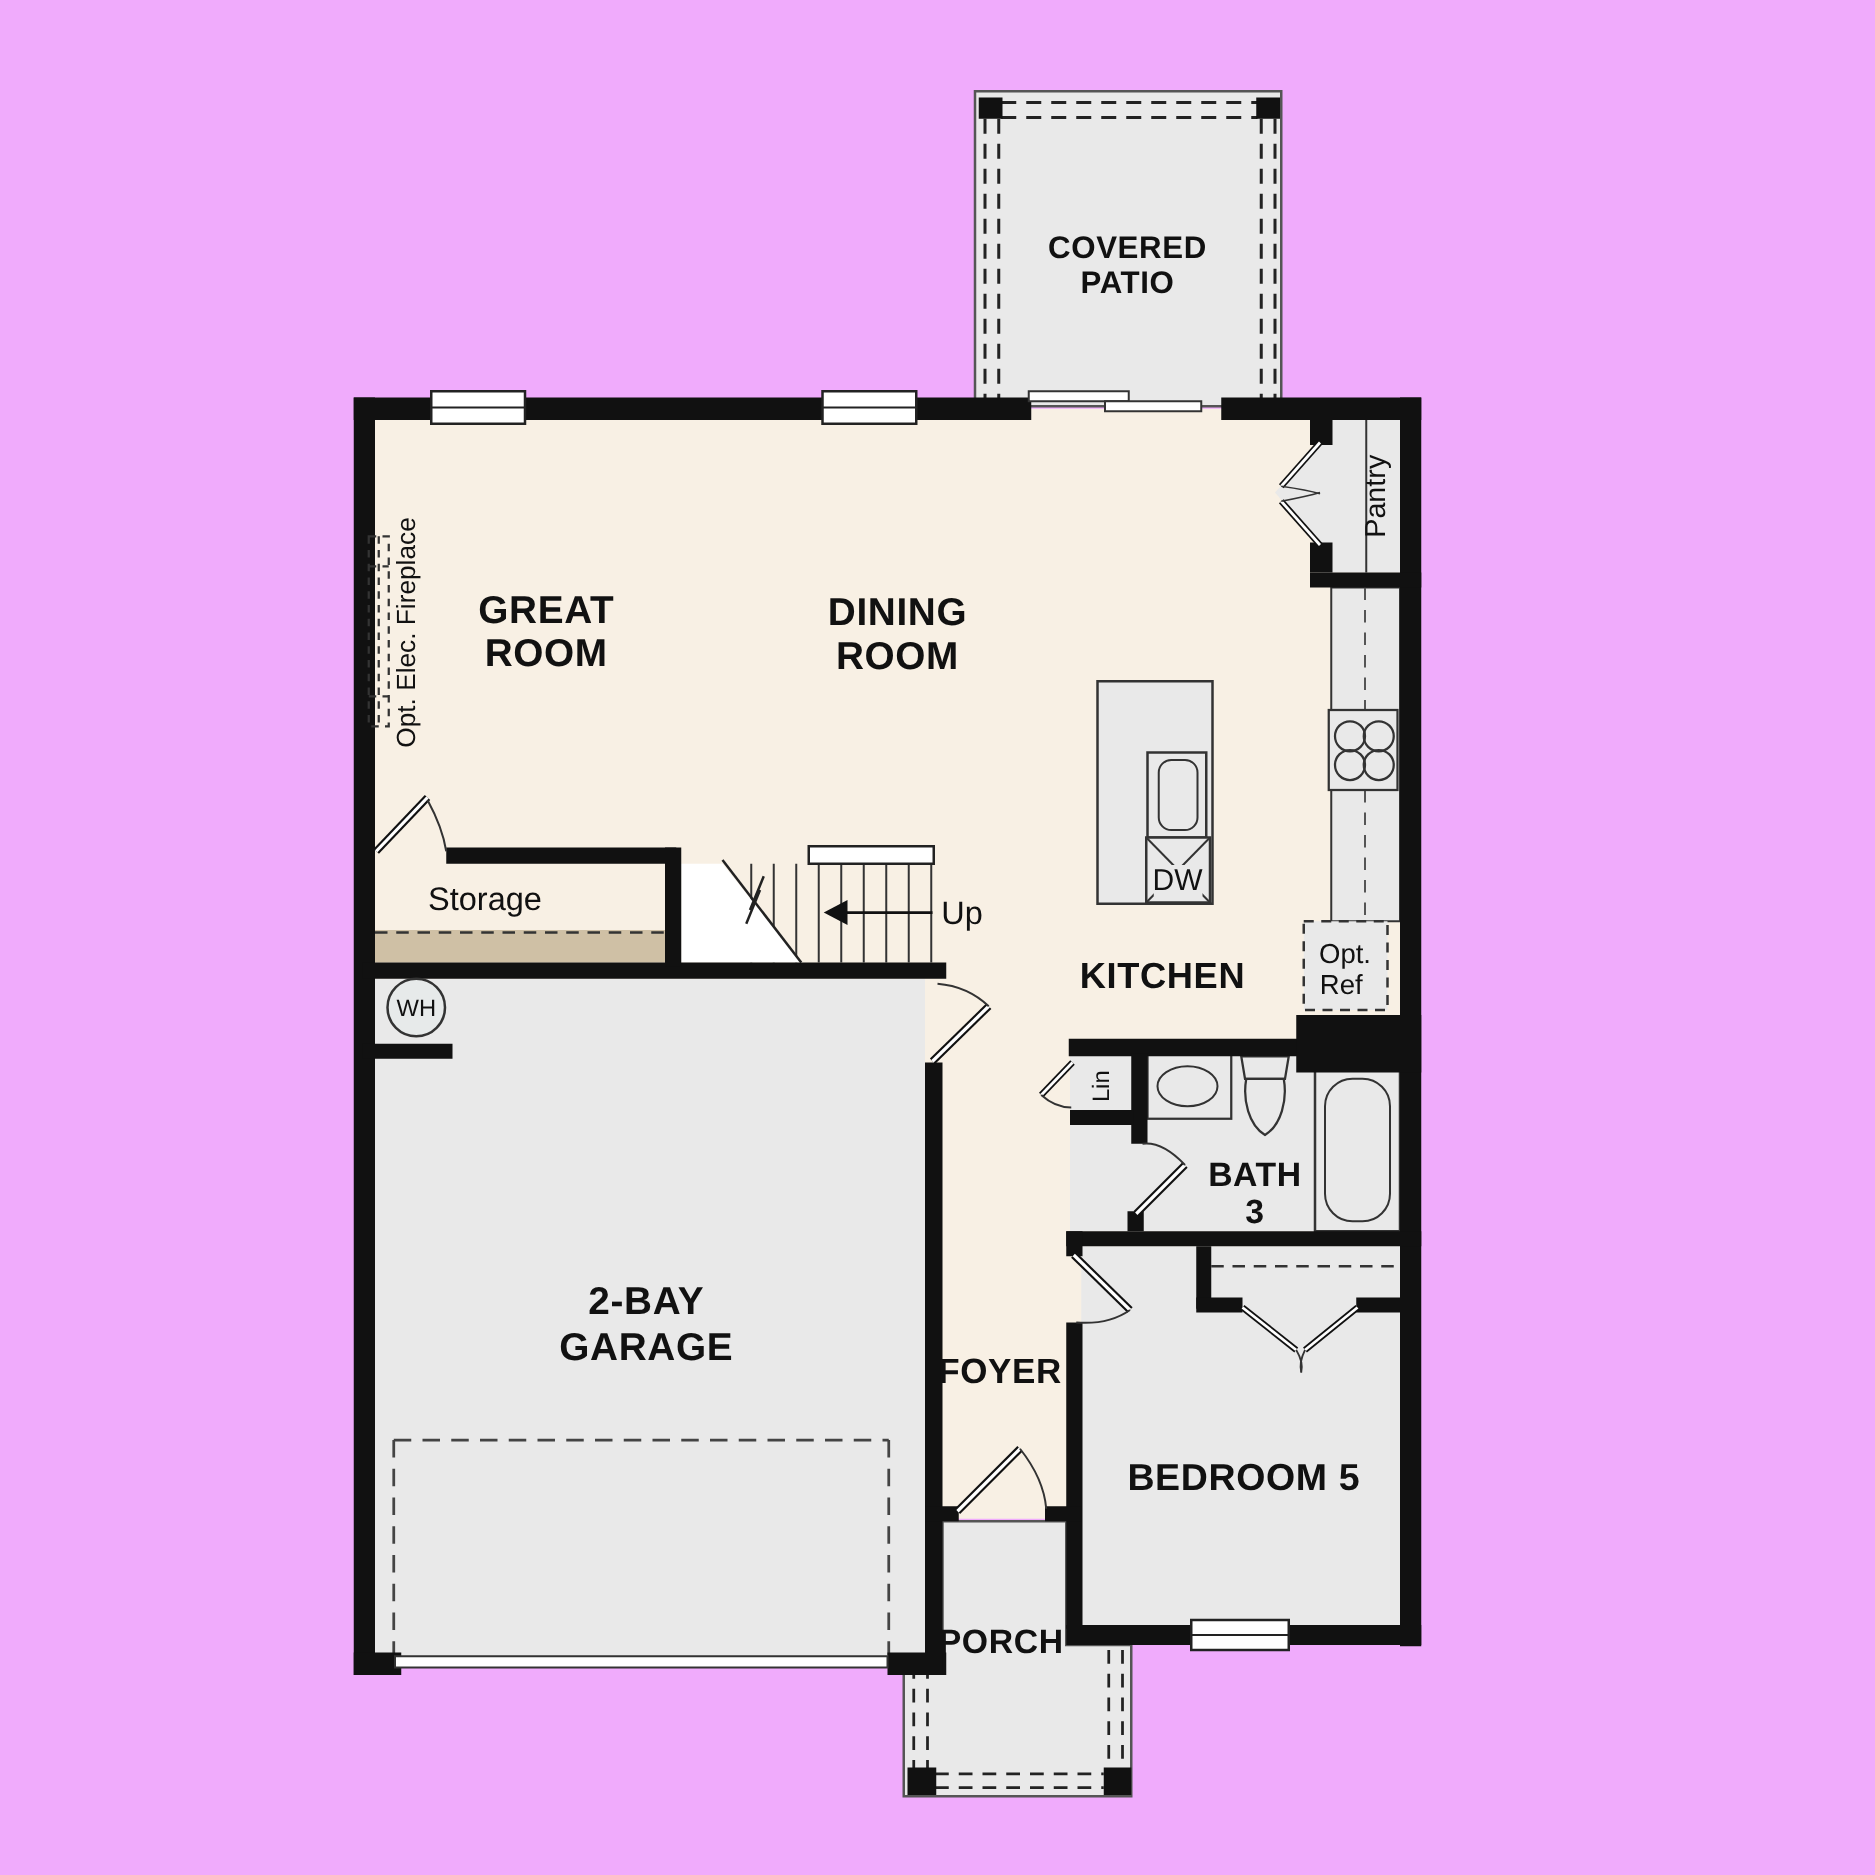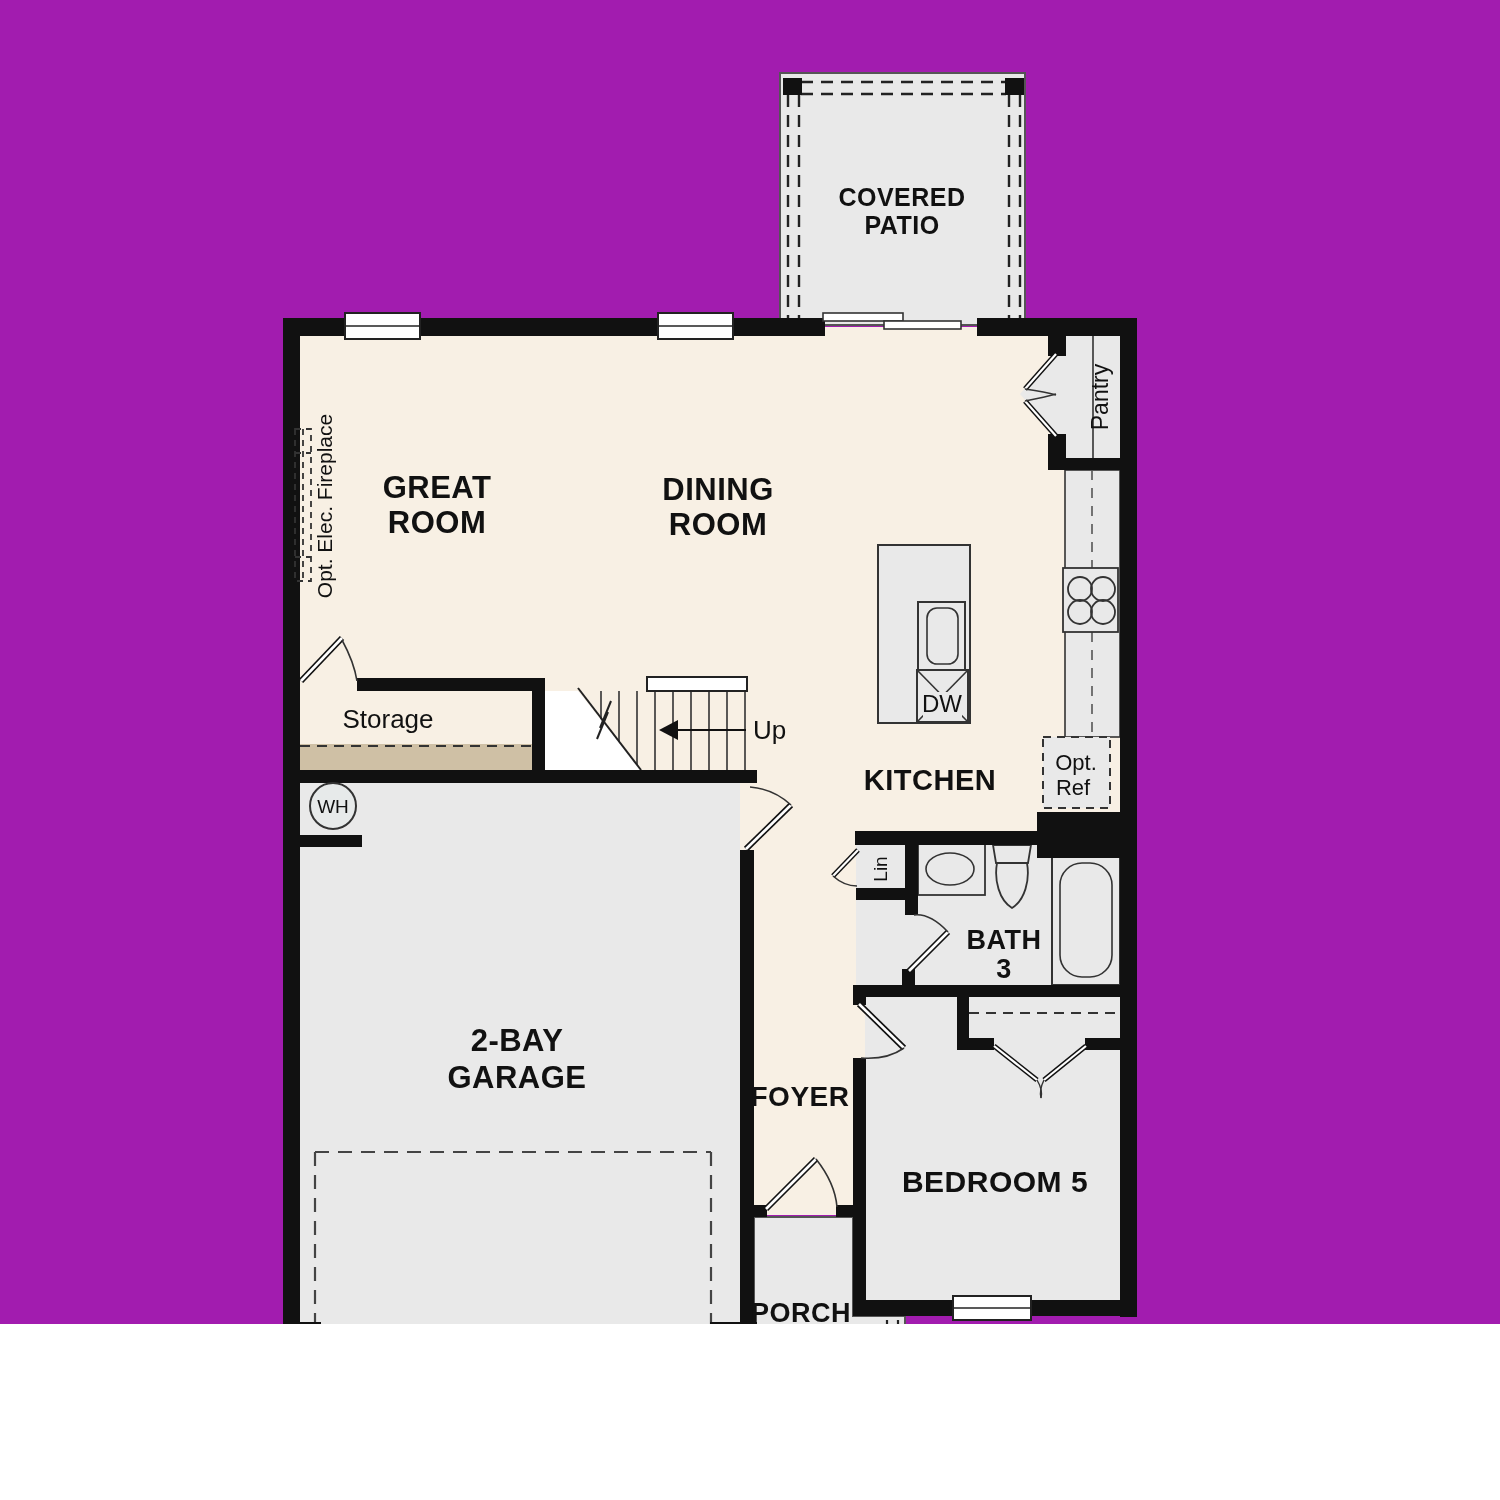--- a/index.html
+++ b/index.html
@@ -1,19 +1,19 @@
 <!DOCTYPE html>
 <html><head>
 <meta charset="utf-8">
 <style>
   html, body { margin: 0; padding: 0; background: #ffffff; }
   .stage {
     position: relative;
-    width: 1500px; height: 1324px;
-    background: #a21caf;
+    width: 1500px; height: 1500px;
+    background: #f0abfc;
     font-family: "Liberation Sans", sans-serif;
     overflow: hidden;
   }
   svg { display: block; }
   text {
     font-family: "Liberation Sans", sans-serif;
     fill: #111111;
   }
   .room-label { font-weight: bold; letter-spacing: 0.5px; }
   .small-label { font-weight: normal; }

